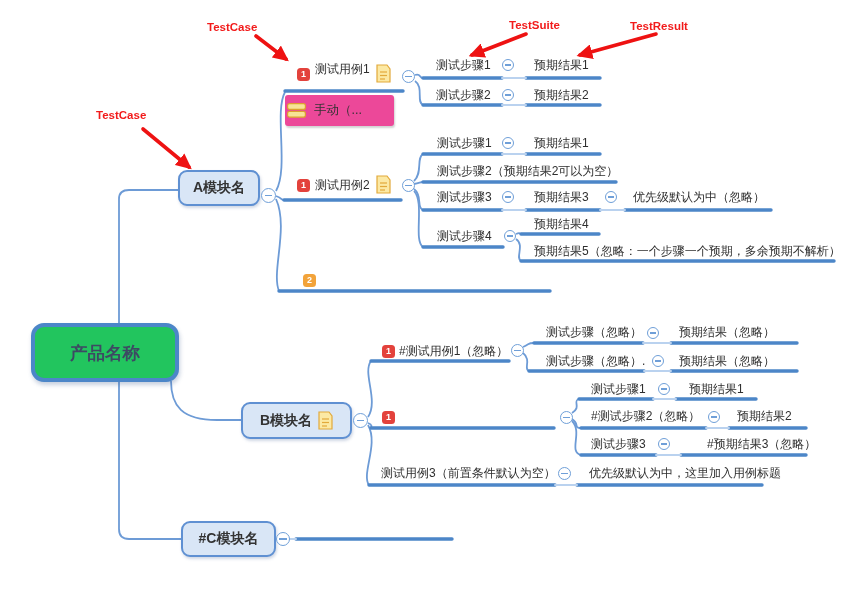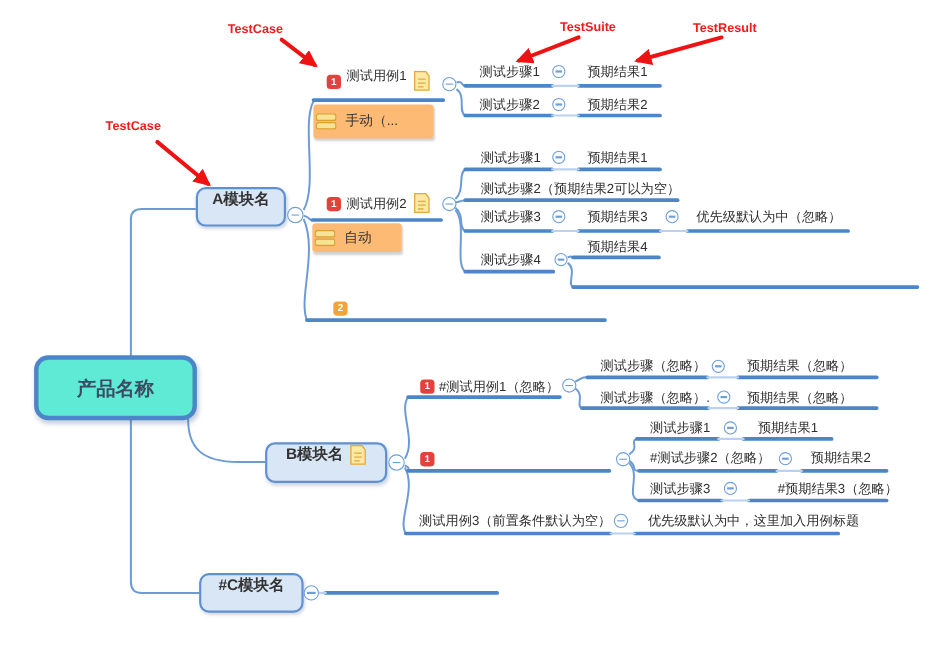--- a/index.html
+++ b/index.html
@@ -12,26 +12,26 @@
   .arr{stroke:#EE1212;stroke-width:3.6;stroke-linecap:round;}
   .t{position:absolute;height:18px;line-height:18px;font-size:12px;white-space:nowrap;color:#2E2E2E;font-weight:500;z-index:3;}
   .ann{position:absolute;height:16px;line-height:16px;font-size:11.5px;font-weight:600;color:#F21B1B;white-space:nowrap;z-index:4;}
   .pb{position:absolute;width:13px;height:13px;border-radius:3.5px;font-size:9px;font-weight:700;color:#fff;
       text-align:center;line-height:13px;z-index:3;}
   .pb.red{background:#E3423C;}
   .pb.orange{background:#F2A33A;}
   .mb{position:absolute;border:1.4px solid #6F9FD8;background:#fff;border-radius:50%;box-sizing:border-box;z-index:4;}
   .mb::after{content:"";position:absolute;left:20%;right:20%;top:calc(50% - 1px);height:1.6px;background:#6F9FD8;}
   .node{position:absolute;background:#D9E6F6;border:2.5px solid #5F90D2;border-radius:9px;box-sizing:border-box;
-        display:flex;align-items:flex-start;justify-content:center;gap:6px;
+        display:flex;align-items:center;justify-content:center;gap:6px;
         font-size:14px;font-weight:600;color:#333;z-index:3;box-shadow:1px 2px 3px rgba(70,100,150,.25);}
-  .rootnode{position:absolute;background:#5eead4;border:4.5px solid #4C86C8;border-radius:13px;box-sizing:border-box;
+  .rootnode{position:absolute;background:#22c55e;border:4.5px solid #4C86C8;border-radius:13px;box-sizing:border-box;
         display:flex;align-items:center;justify-content:center;font-size:17.5px;font-weight:700;color:#3D4A63;
         z-index:3;box-shadow:1px 3px 4px rgba(70,100,150,.3);}
-  .callout{position:absolute;background:#fdba74;border-radius:3px;box-shadow:1px 2px 2px rgba(0,0,0,.18);
+  .callout{position:absolute;background:#ec4899;border-radius:3px;box-shadow:1px 2px 2px rgba(0,0,0,.18);
         display:flex;align-items:center;gap:8px;padding:0 2px;box-sizing:border-box;
         font-size:12.5px;font-weight:500;color:#333;z-index:2;}
   .noteicon{position:absolute;z-index:3;}
 </style>
 </head>
 <body>
 
 <div id="canvas">
 
   <svg class="layer" width="849" height="609">
@@ -185,43 +185,37 @@
   <span class="pb red" style="left:278px;top:179px">1</span>
   <span class="t" style="left:296px;top:176px">测试用例2</span>
   <svg class="noteicon" style="left:357px;top:175px" width="15" height="19">
     <path d="M1,1 h10 l3,4 v13 h-13 z" fill="#FCE9A4" stroke="#E2A93B" stroke-width="1.2"></path>
     <line x1="4" y1="8" x2="11" y2="8" stroke="#E2A93B" stroke-width="1.2"></line>
     <line x1="4" y1="11.5" x2="11" y2="11.5" stroke="#E2A93B" stroke-width="1.2"></line>
     <line x1="4" y1="15" x2="9" y2="15" stroke="#E2A93B" stroke-width="1.2"></line>
   </svg>
   <div class="mb" style="left:383px;top:179px;width:13px;height:13px"></div>
 
-  <div class="callout" style="left:265px;top:203px;width:81px;height:26px">
-    <svg width="19" height="15">
-      <rect x="0.6" y="0.6" width="17.8" height="5.8" rx="2" fill="#F7E396" stroke="#DCA12F" stroke-width="1.2"></rect>
-      <rect x="0.6" y="8.4" width="17.8" height="5.8" rx="2" fill="#F7E396" stroke="#DCA12F" stroke-width="1.2"></rect>
-    </svg>
-    <span>自动</span>
-  </div>
 
   <span class="t" style="left:418px;top:134px">测试步骤1</span>
   <div class="mb" style="left:483px;top:137px;width:12px;height:12px"></div>
   <span class="t" style="left:515px;top:134px">预期结果1</span>
 
   <span class="t" style="left:418px;top:162px">测试步骤2（预期结果2可以为空）</span>
 
   <span class="t" style="left:418px;top:188px">测试步骤3</span>
   <div class="mb" style="left:483px;top:191px;width:12px;height:12px"></div>
   <span class="t" style="left:515px;top:188px">预期结果3</span>
   <div class="mb" style="left:586px;top:191px;width:12px;height:12px"></div>
   <span class="t" style="left:614px;top:188px">优先级默认为中（忽略）</span>
 
   <span class="t" style="left:418px;top:227px">测试步骤4</span>
   <div class="mb" style="left:485px;top:230px;width:12px;height:12px"></div>
   <span class="t" style="left:515px;top:215px">预期结果4</span>
+  <span class="t" style="left:515px;top:242px">预期结果5（忽略：一个步骤一个预期，多余预期不解析）</span>
 
   <span class="pb orange" style="left:284px;top:274px">2</span>
 
   <span class="pb red" style="left:363px;top:345px">1</span>
   <span class="t" style="left:380px;top:342px">#测试用例1（忽略）</span>
   <div class="mb" style="left:492px;top:344px;width:13px;height:13px"></div>
 
   <span class="t" style="left:527px;top:323px">测试步骤（忽略）</span>
   <div class="mb" style="left:628px;top:327px;width:12px;height:12px"></div>
   <span class="t" style="left:660px;top:323px">预期结果（忽略）</span>

